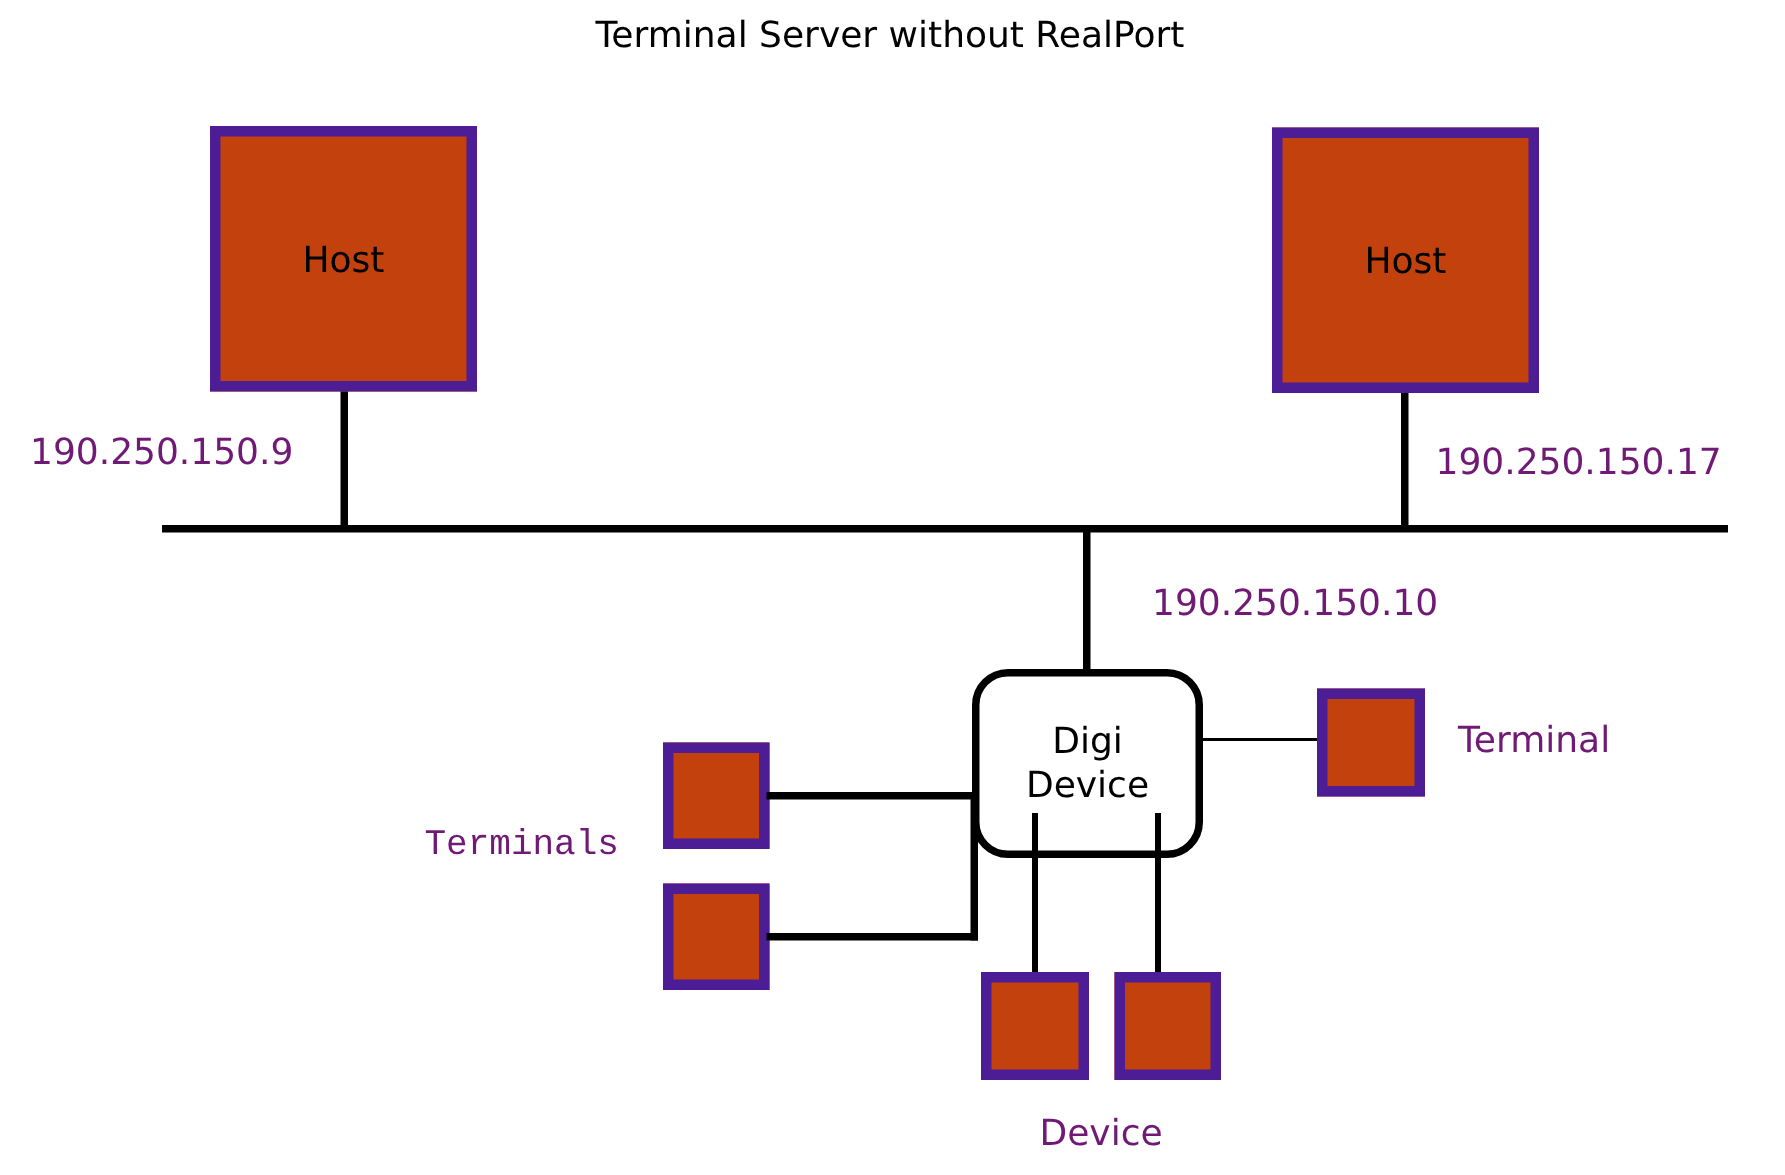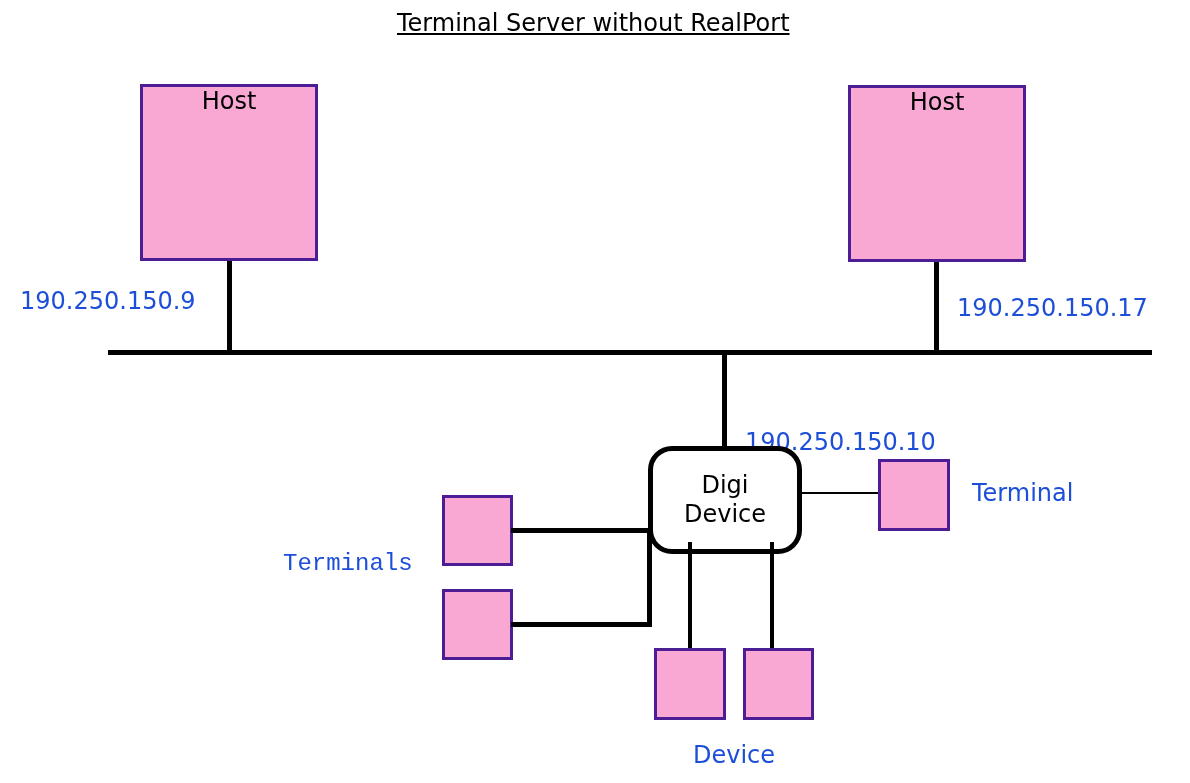--- a/index.html
+++ b/index.html
@@ -12,41 +12,40 @@
     position: relative;
     width: 1190px;
     height: 783px;
     background: #ffffff;
     overflow: hidden;
   }
   .label {
     position: absolute;
     font-size: 24px;
     line-height: 28px;
-    color: #1d4ed8;
+    color: #701a75;
     white-space: nowrap;
   }
   .box {
     position: absolute;
-    border: 3px solid #4c1d95;
-    background: #f9a8d4;
+    border: 7px solid #4c1d95;
+    background: #c2410c;
     display: flex;
-    align-items: flex-start;
+    align-items: center;
     justify-content: center;
   }
   .line {
     position: absolute;
     background: #000000;
   }
   .title {
     position: absolute;
     font-size: 24px;
     line-height: 28px;
     white-space: nowrap;
-    text-decoration: underline;
   }
   .digi {
     position: absolute;
     border: 5px solid #000000;
     border-radius: 24px;
     background: #ffffff;
     display: flex;
     align-items: center;
     justify-content: center;
     text-align: center;
@@ -75,25 +74,25 @@
 
   <div class="line" style="left:227px; top:261px; width:5px; height:92px;"></div>
   <div class="line" style="left:934px; top:262px; width:5px; height:91px;"></div>
 
   <div class="line" style="left:108px; top:350px; width:1044px; height:5px;"></div>
 
   <div class="label" style="left:20px; top:287px;">190.250.150.9</div>
 
   <div class="label" style="left:957px; top:294px;">190.250.150.17</div>
 
-  <div class="label" style="left:745px; top:388px;margin-top:40px;">190.250.150.10</div>
+  <div class="label" style="left:768px; top:388px;">190.250.150.10</div>
 
   <div class="line" style="left:722px; top:353px; width:5px; height:95px;"></div>
 
-  <div class="digi" style="left:648px; top:446px; width:154px; height:108px;">
+  <div class="digi" style="left:648px; top:446px; width:154px; height:126px;">
     <span class="digi-label">Digi
 Device</span>
   </div>
 
   <div class="line" style="left:800px; top:492px; width:78px; height:2px;"></div>
   <div class="box" style="left:878px; top:459px; width:72px; height:72px;"></div>
   <div class="label" style="left:972px; top:479px;">Terminal</div>
 
   <div class="box" style="left:442px; top:495px; width:71px; height:71px;"></div>
   <div class="box" style="left:442px; top:589px; width:71px; height:71px;"></div>

